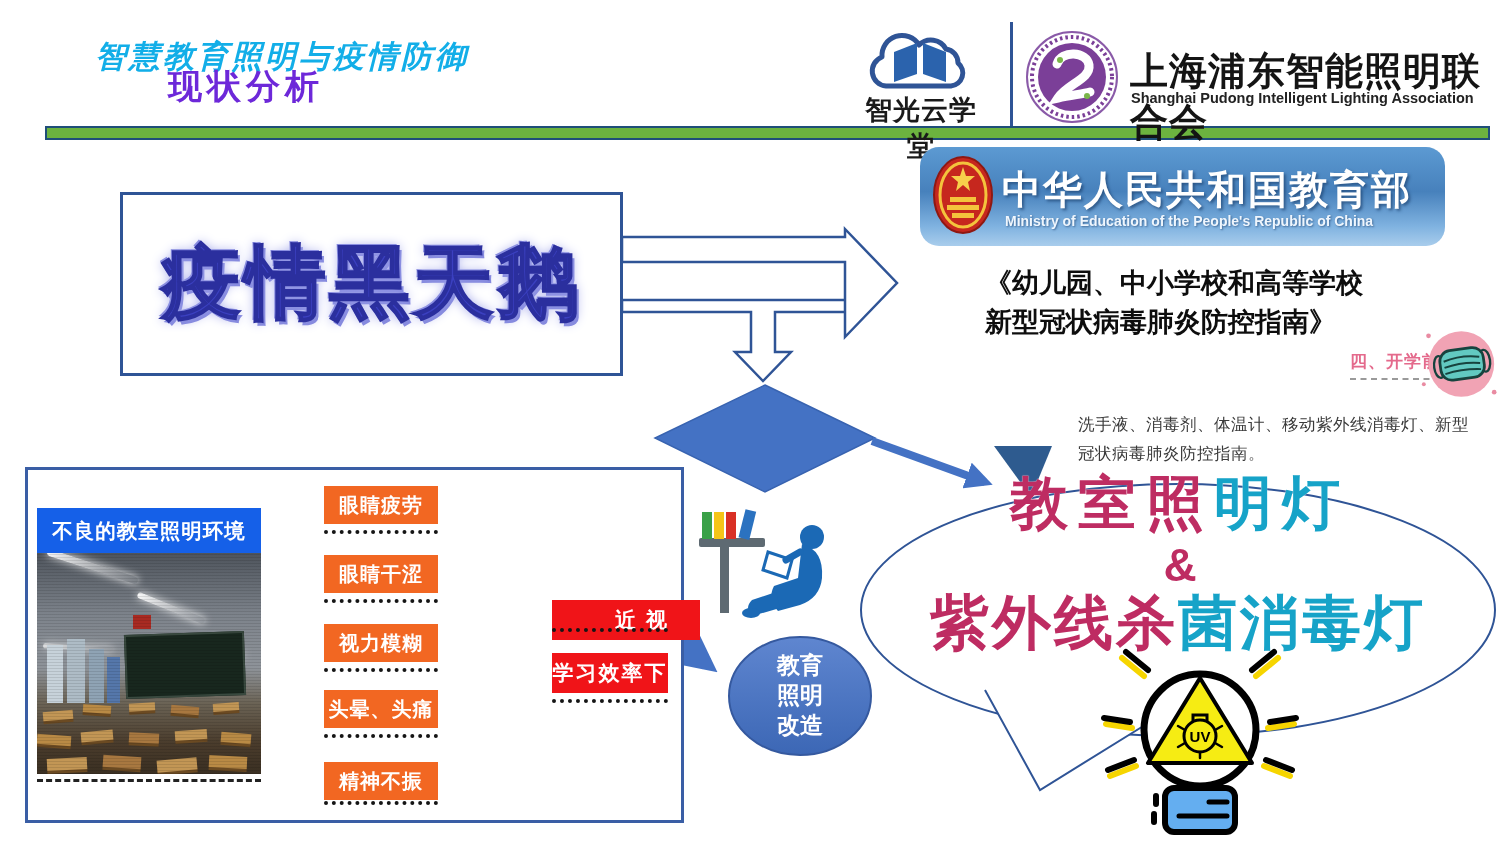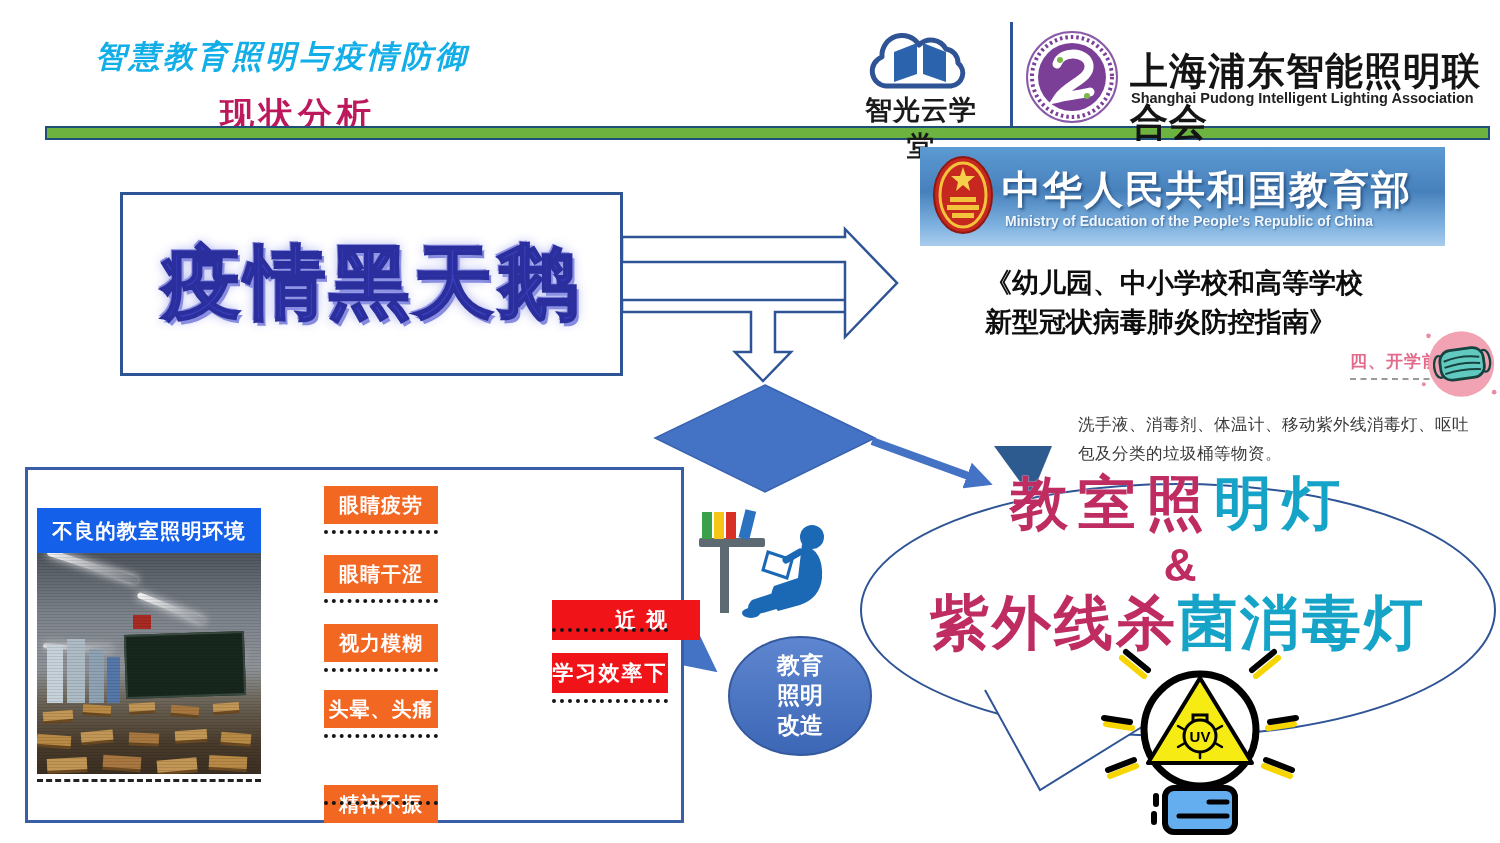--- a/index.html
+++ b/index.html
@@ -1,29 +1,29 @@
 <!DOCTYPE html>
 <html><head>
 <meta charset="utf-8">
 <style>
   html,body{margin:0;padding:0;background:#e8e8e8;}
   .slide{position:relative;width:1500px;height:843px;background:#fff;overflow:hidden;
          font-family:"Liberation Sans","DejaVu Sans",sans-serif;margin:0 auto;}
   .abs{position:absolute;}
   
   .title1{left:95px;top:36px;font-size:31px;font-weight:bold;font-style:italic;color:#12AEE8;letter-spacing:3px;}
-  .title2{left:168px;top:92px;width:260px;text-align:center;font-size:34px;font-weight:bold;color:#be185d;letter-spacing:5px;}
+  .title2{left:168px;top:64px;width:260px;text-align:left;font-size:34px;font-weight:bold;color:#6d28d9;letter-spacing:5px;}
   .greenbar{left:45px;top:126px;width:1441px;height:10px;background:#6CB33F;border:2px solid #1F4E79;}
   .logo1-text{left:856px;top:92px;width:130px;text-align:center;font-size:27px;font-weight:bold;color:#1a1a1a;letter-spacing:1px;}
   .logo-divider{left:1010px;top:22px;width:3px;height:104px;background:#2F5496;}
   .logo2-cn{left:1130px;top:46px;font-size:38px;font-weight:700;color:#141414;letter-spacing:1px;}
   .logo2-en{left:1131px;top:90px;font-size:14.5px;font-weight:bold;color:#222;}
   
   .moe{left:920px;top:147px;width:525px;height:99px;
-       background:linear-gradient(180deg,#5C9AD2 0%,#4781BC 45%,#7FB2E0 80%,#A9CDEC 100%);}
+       background:linear-gradient(180deg,#5C9AD2 0%,#4781BC 45%,#7FB2E0 80%,#A9CDEC 100%);border-radius:19px;}
   .moe-cn{left:82px;top:16px;font-size:39px;font-weight:900;color:#fff;letter-spacing:2px;
           text-shadow:2px 2px 3px rgba(25,60,105,.65);}
   .moe-en{left:85px;top:66px;font-size:14px;font-weight:bold;color:#EFF6FD;text-shadow:1px 1px 2px rgba(25,60,105,.6);}
   
   .announce{left:985px;top:264px;font-size:27px;font-weight:800;color:#0d0d0d;line-height:39px;}
   .mask-label{left:1350px;top:350px;font-size:17px;font-weight:bold;color:#E46A8C;letter-spacing:1px;}
   .mask-dashes{left:1350px;top:378px;width:90px;border-top:2px dashed #9a9a9a;}
   .supplies{left:1078px;top:410px;width:402px;font-size:16.5px;color:#3a3a3a;line-height:29px;letter-spacing:.5px;}
   
   .swanbox{left:120px;top:192px;width:497px;height:178px;background:#fff;border:3px solid #2F5496;
@@ -121,21 +121,21 @@
     <circle cx="100" cy="86" r="3" fill="#E98BA2"></circle>
     <circle cx="10" cy="76" r="2.5" fill="#E98BA2"></circle>
     <g transform="rotate(-8 58 50)">
       <ellipse cx="30" cy="50" rx="7" ry="14" fill="none" stroke="#17433E" stroke-width="3"></ellipse>
       <ellipse cx="88" cy="50" rx="7" ry="14" fill="none" stroke="#17433E" stroke-width="3"></ellipse>
       <rect x="31" y="31" width="56" height="38" rx="14" fill="#62C9C1" stroke="#17433E" stroke-width="3.5"></rect>
       <path d="M36,44 Q59,38 82,44 M36,52 Q59,47 82,52 M36,60 Q59,56 82,60" fill="none" stroke="#17433E" stroke-width="2.5"></path>
     </g>
   </svg>
 
-  <div class="abs supplies">洗手液、消毒剂、体温计、移动紫外线消毒灯、呕吐包及分类的垃圾桶等物资。</div>
+  <div class="abs supplies">洗手液、消毒剂、体温计、移动紫外线消毒灯、新型冠状病毒肺炎防控指南。</div>
 
   <div class="abs swanbox">
     <span class="swantext">疫情黑天鹅</span>
   </div>
 
   <svg class="abs overlay" width="1500" height="843" viewBox="0 0 1500 843">
     <defs>
       <marker id="ah" viewBox="0 0 10 10" refX="7" refY="5" markerWidth="3.4" markerHeight="3.4" orient="auto">
         <path d="M0,0 L10,5 L0,10 z" fill="#4472C4"></path>
       </marker>
@@ -209,21 +209,21 @@
   <div class="abs photo-dash"></div>
 
   <div class="abs sympt" style="top:486px;">眼睛疲劳</div>
   <div class="abs dotline" style="left:324px;top:530px;width:114px;"></div>
   <div class="abs sympt" style="top:555px;">眼睛干涩</div>
   <div class="abs dotline" style="left:324px;top:599px;width:114px;"></div>
   <div class="abs sympt" style="top:624px;">视力模糊</div>
   <div class="abs dotline" style="left:324px;top:668px;width:114px;"></div>
   <div class="abs sympt" style="top:690px;">头晕、头痛</div>
   <div class="abs dotline" style="left:324px;top:734px;width:114px;"></div>
-  <div class="abs sympt" style="top:785px;text-align:center;">精神不振</div>
+  <div class="abs sympt" style="top:762px;text-align:center;">精神不振</div>
   <div class="abs dotline" style="left:324px;top:801px;width:114px;"></div>
 
   <div class="abs outcome" style="top:600px;padding-left:32px;">近 视</div>
   <div class="abs dotline" style="left:552px;top:628px;width:116px;"></div>
   <div class="abs outcome" style="top:653px;">学习效率下</div>
   <div class="abs dotline" style="left:552px;top:699px;width:116px;"></div>
 
   <svg class="abs" style="left:694px;top:486px;" width="150" height="140" viewBox="0 0 150 140">
     <rect x="5" y="52" width="66" height="9" rx="2" fill="#5E6A72"></rect>
     <rect x="26" y="61" width="9" height="66" fill="#5E6A72"></rect>

